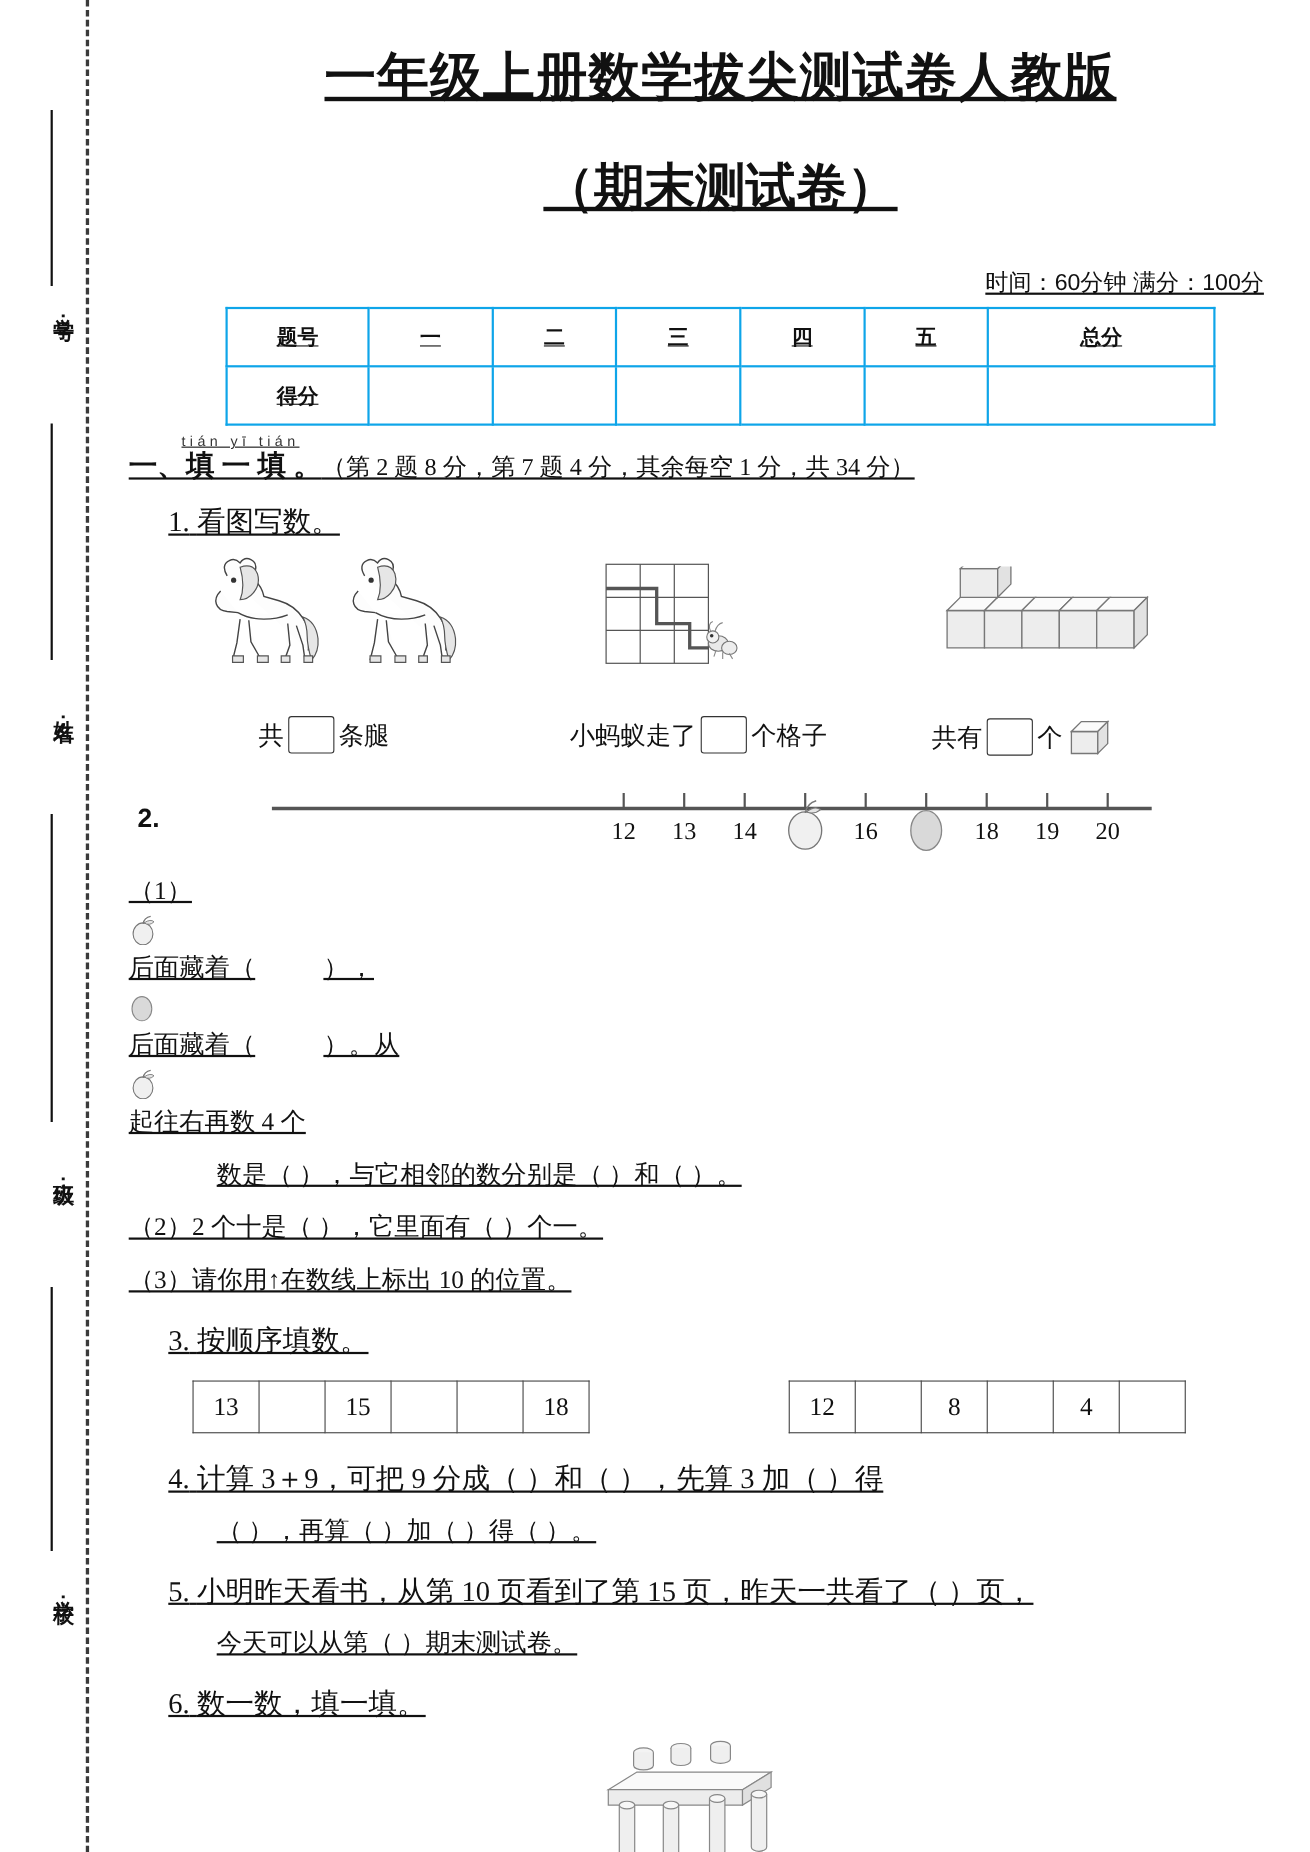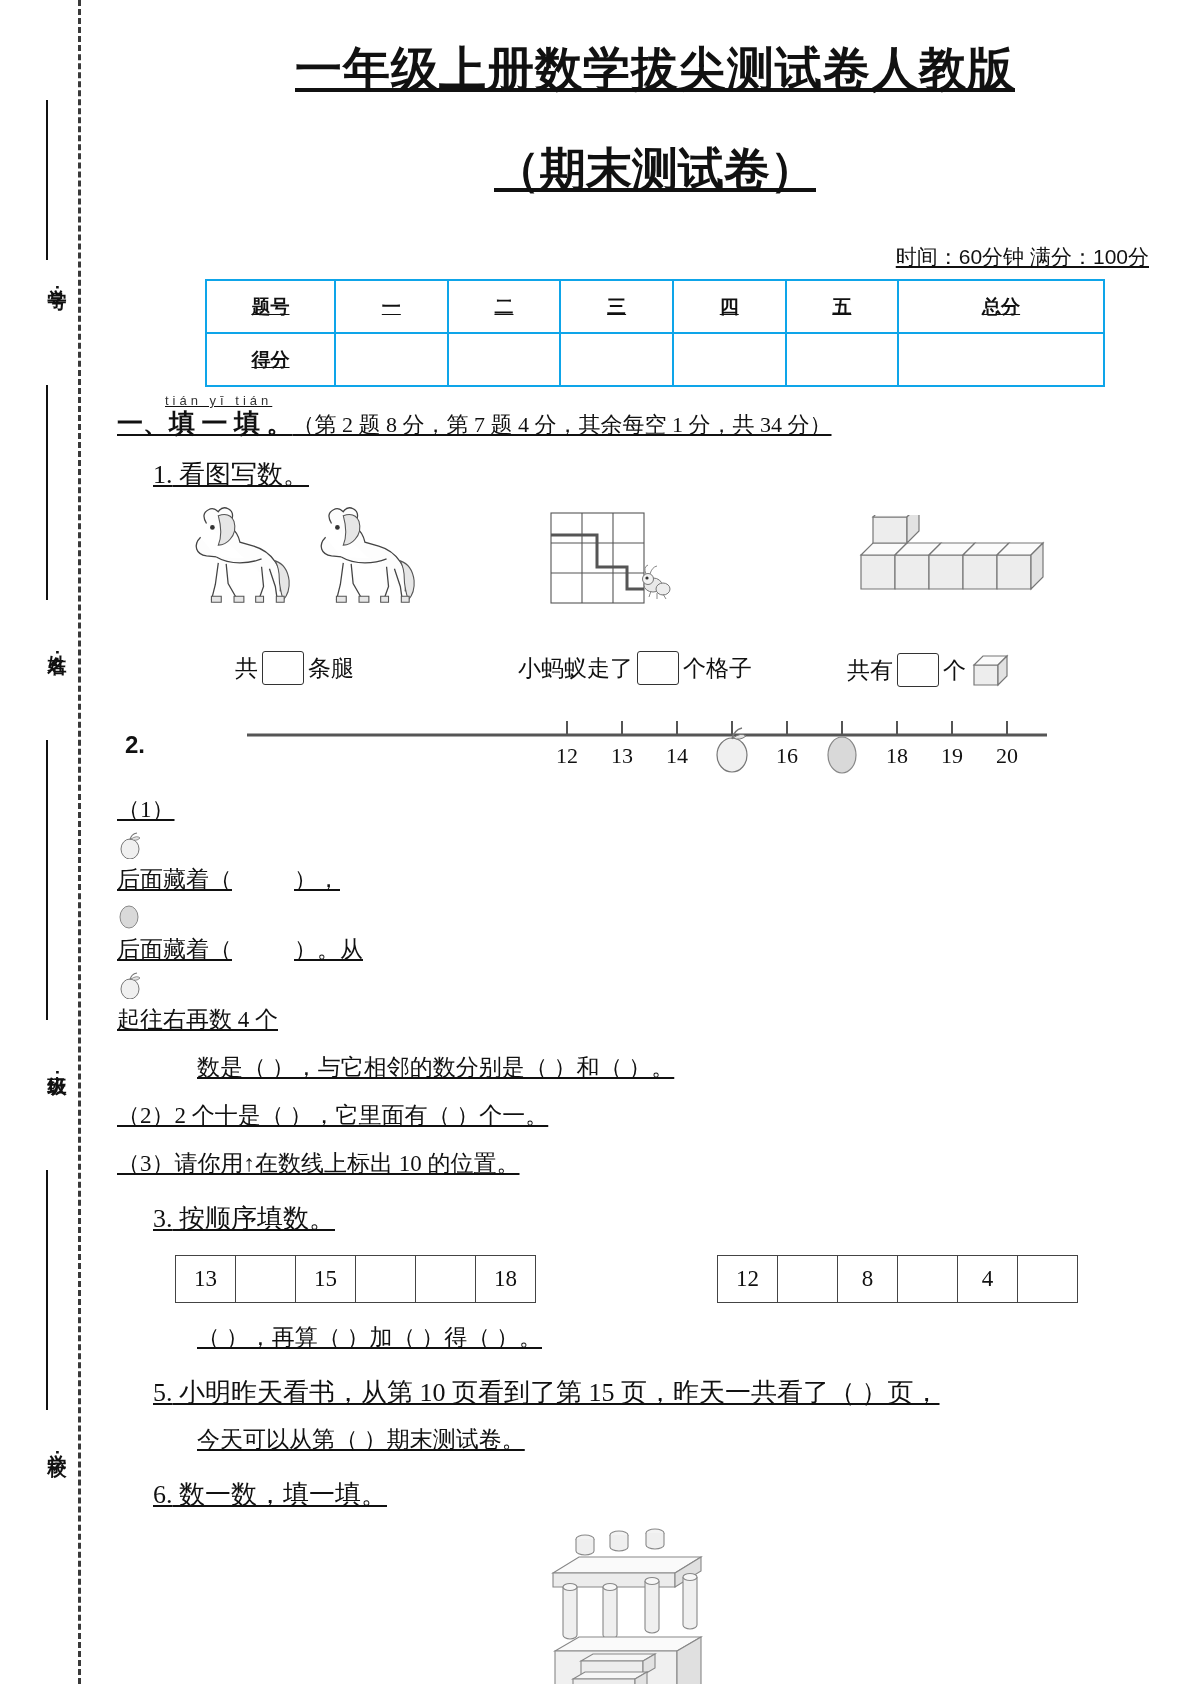--- a/index.html
+++ b/index.html
@@ -345,20 +345,24 @@
           <td></td>
           <td>8</td>
           <td></td>
           <td>4</td>
           <td></td>
         </tr>
       </tbody>
         </table>
     </div>
 
+    <div class="q q-indent">
+      <span>4.</span>
+      <span>计算 3＋9，可把 9 分成（        ）和（        ），先算 3 加（        ）得</span>
+    </div>
     <div class="sub sub-cont">（        ），再算（        ）加（        ）得（        ）。</div>
 
     <div class="q q-indent">
       <span>5.</span>
       <span>小明昨天看书，从第 10 页看到了第 15 页，昨天一共看了（        ）页，</span>
     </div>
     <div class="sub sub-cont">今天可以从第（        ）期末测试卷。</div>
 
     <div class="q q-indent">
       <span>6.</span>

